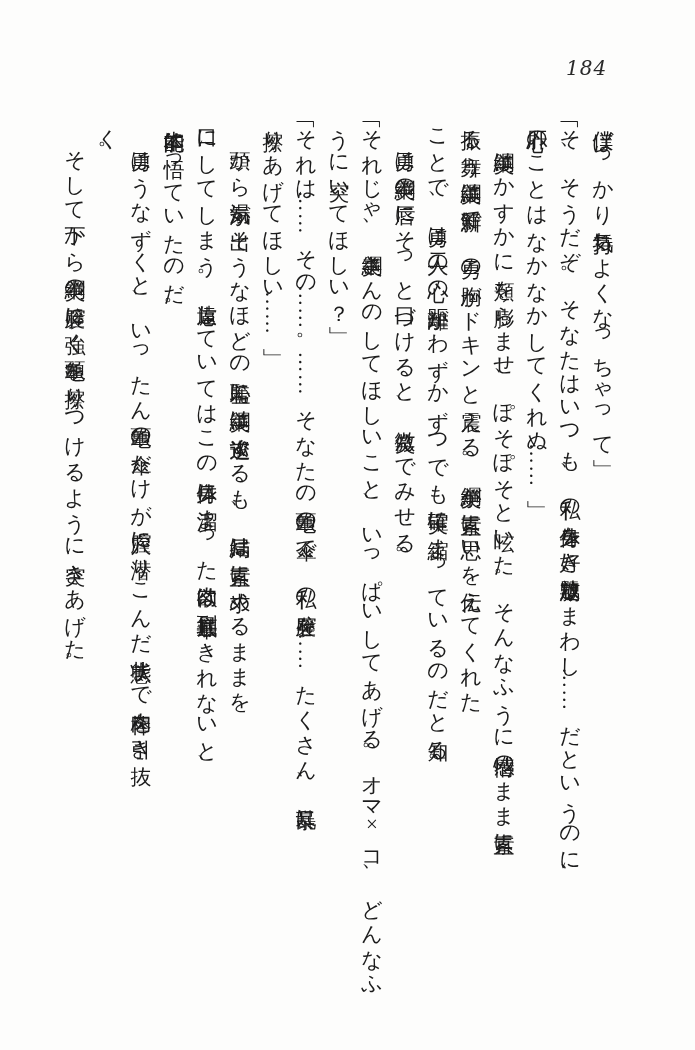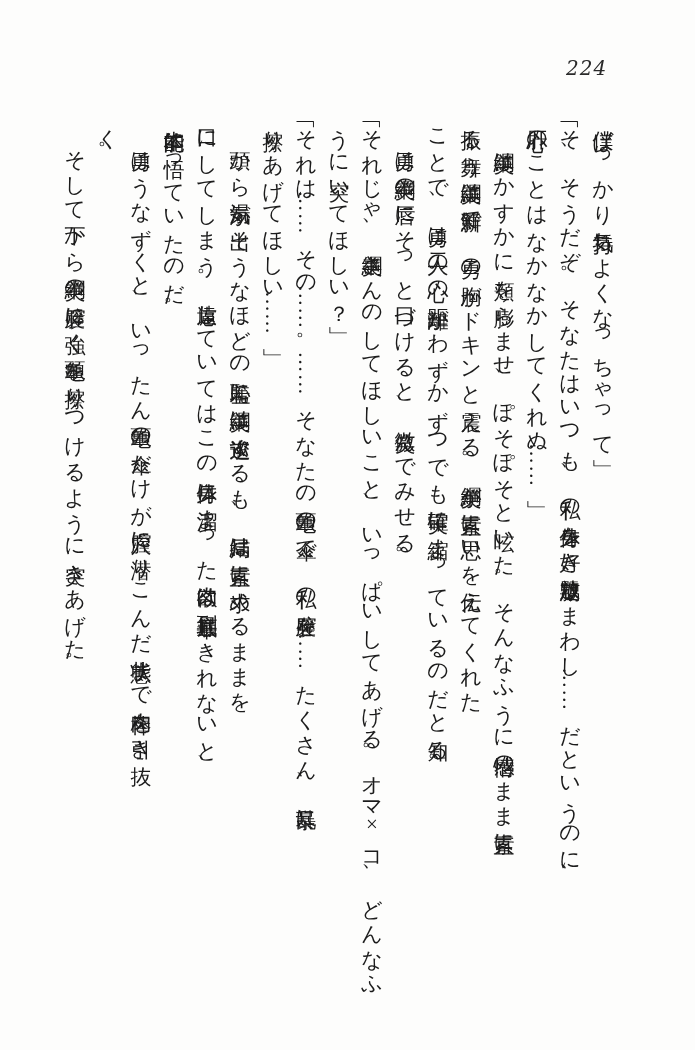--- a/index.html
+++ b/index.html
@@ -46,21 +46,21 @@
 
   .text-column.indent {
     text-indent: 22px;       
   }
 </style>
 </head>
 <body>
 
 <div class="book-page">
 
-  <div class="page-number">224</div>
+  <div class="page-number">184</div>
 
   <div class="text-block">
     <p class="text-column">僕ばっかり気持ちよくなっちゃって」</p>
 
     <p class="text-column">「そ、そうだぞ。そなたはいつも、私の身体を好き放題嬲りまわし……だというのに、</p>
     <p class="text-column">肝心のことはなかなかしてくれぬ……」</p>
 
     <p class="text-column indent">美綱はかすかに頬を膨らませ、ぽそぽそと呟いた。そんなふうに感情のまま素直に</p>
     <p class="text-column">振る舞う美綱は新鮮で、勇の胸がドキンと震える。美綱が素直に思いを伝えてくれた</p>
     <p class="text-column">ことで、勇は二人の心の距離がわずかずつでも確実に縮まっているのだと知る。</p>

